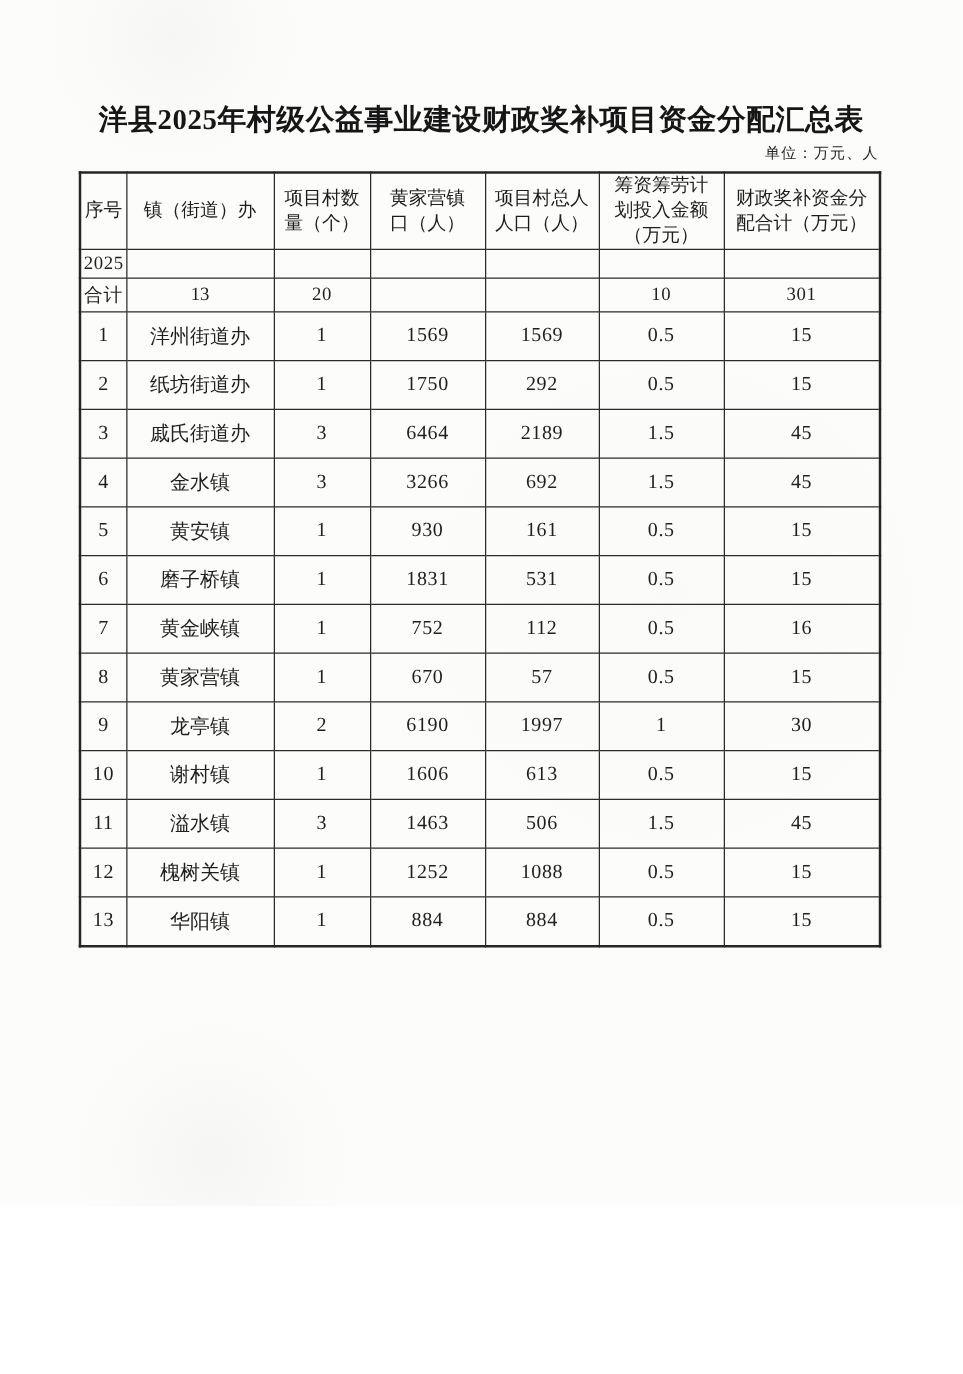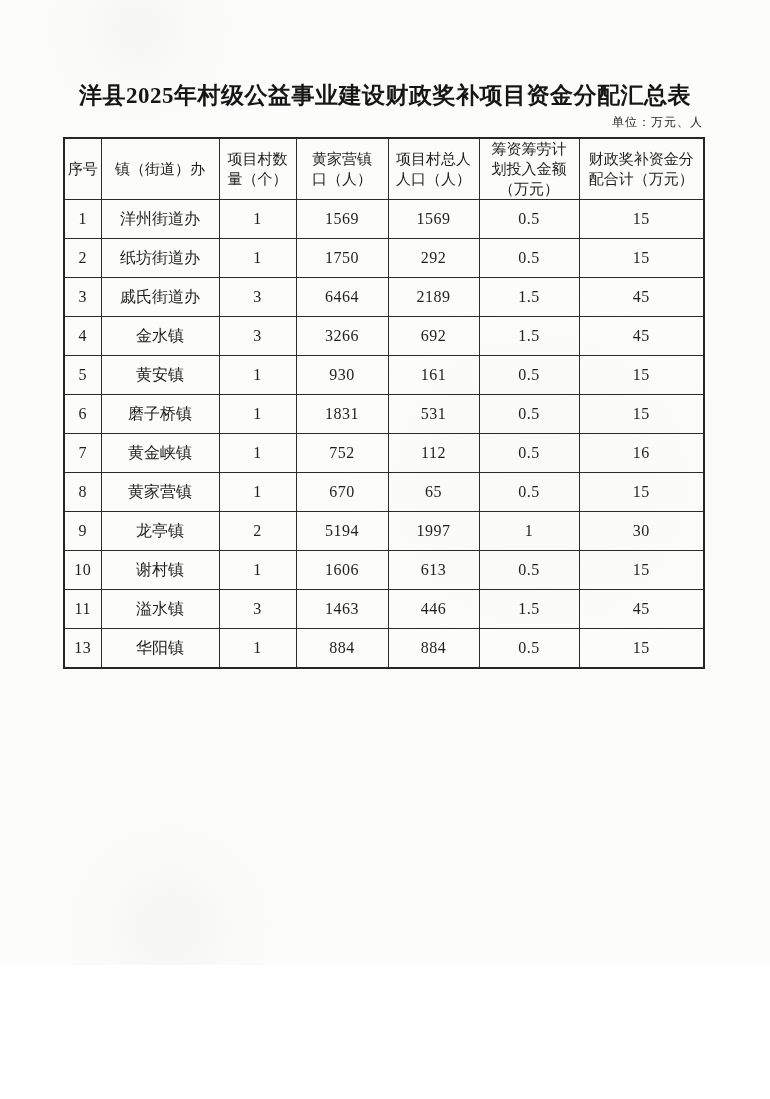--- a/index.html
+++ b/index.html
@@ -109,20 +109,38 @@
           <th>项目村总人
 人口（人）</th>
           <th>筹资筹劳计
 划投入金额
 （万元）</th>
           <th>财政奖补资金分
 配合计（万元）</th>
         </tr>
     </thead>
     <tbody>
+        <tr class="row-year">
+          <td class="num">2025</td>
+          <td></td>
+          <td></td>
+          <td></td>
+          <td></td>
+          <td></td>
+          <td></td>
+        </tr>
+        <tr class="row-total">
+          <td class="num">合计</td>
+          <td>13</td>
+          <td class="num">20</td>
+          <td></td>
+          <td></td>
+          <td class="num">10</td>
+          <td class="num">301</td>
+        </tr>
         <tr class="row-data">
           <td class="num">1</td>
           <td>洋州街道办</td>
           <td class="num">1</td>
           <td class="num">1569</td>
           <td class="num">1569</td>
           <td class="num">0.5</td>
           <td class="num">15</td>
         </tr>
         <tr class="row-data">
@@ -177,50 +195,59 @@
           <td class="num">752</td>
           <td class="num">112</td>
           <td class="num">0.5</td>
           <td class="num">16</td>
         </tr>
         <tr class="row-data">
           <td class="num">8</td>
           <td>黄家营镇</td>
           <td class="num">1</td>
           <td class="num">670</td>
-          <td class="num">65</td>
+          <td class="num">57</td>
           <td class="num">0.5</td>
           <td class="num">15</td>
         </tr>
         <tr class="row-data">
           <td class="num">9</td>
           <td>龙亭镇</td>
           <td class="num">2</td>
-          <td class="num">5194</td>
+          <td class="num">6190</td>
           <td class="num">1997</td>
           <td class="num">1</td>
           <td class="num">30</td>
         </tr>
         <tr class="row-data">
           <td class="num">10</td>
           <td>谢村镇</td>
           <td class="num">1</td>
           <td class="num">1606</td>
           <td class="num">613</td>
           <td class="num">0.5</td>
           <td class="num">15</td>
         </tr>
         <tr class="row-data">
           <td class="num">11</td>
           <td>溢水镇</td>
           <td class="num">3</td>
           <td class="num">1463</td>
-          <td class="num">446</td>
+          <td class="num">506</td>
           <td class="num">1.5</td>
           <td class="num">45</td>
+        </tr>
+        <tr class="row-data">
+          <td class="num">12</td>
+          <td>槐树关镇</td>
+          <td class="num">1</td>
+          <td class="num">1252</td>
+          <td class="num">1088</td>
+          <td class="num">0.5</td>
+          <td class="num">15</td>
         </tr>
         <tr class="row-data">
           <td class="num">13</td>
           <td>华阳镇</td>
           <td class="num">1</td>
           <td class="num">884</td>
           <td class="num">884</td>
           <td class="num">0.5</td>
           <td class="num">15</td>
         </tr>

